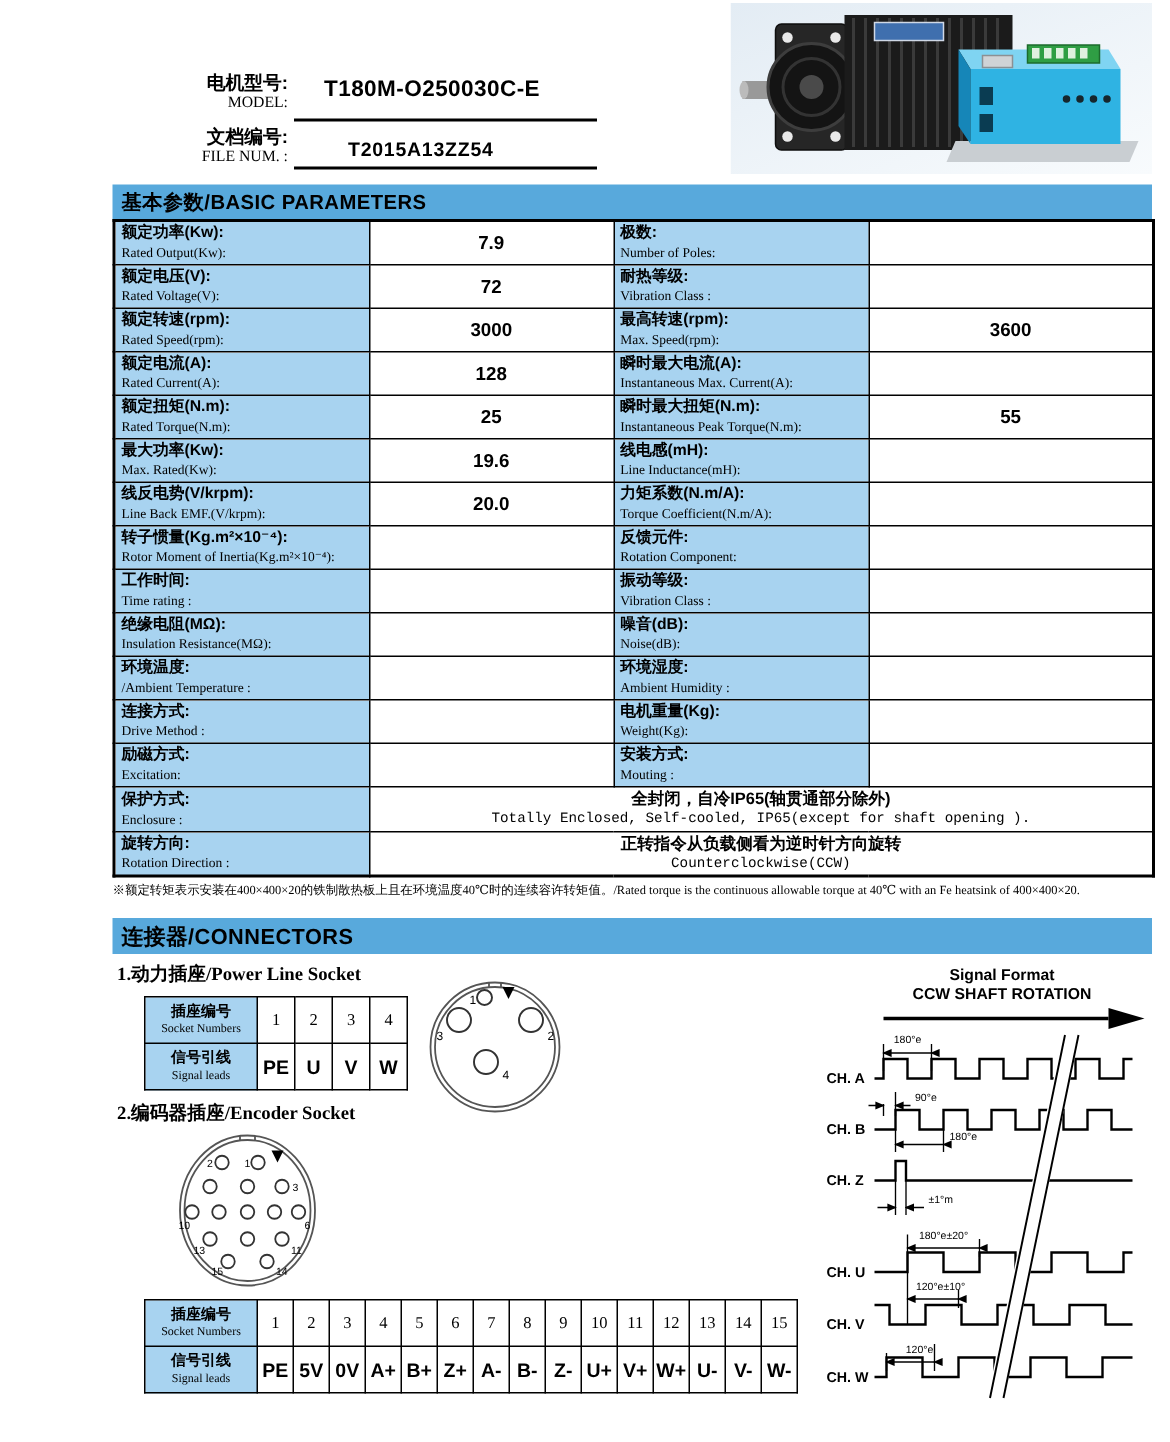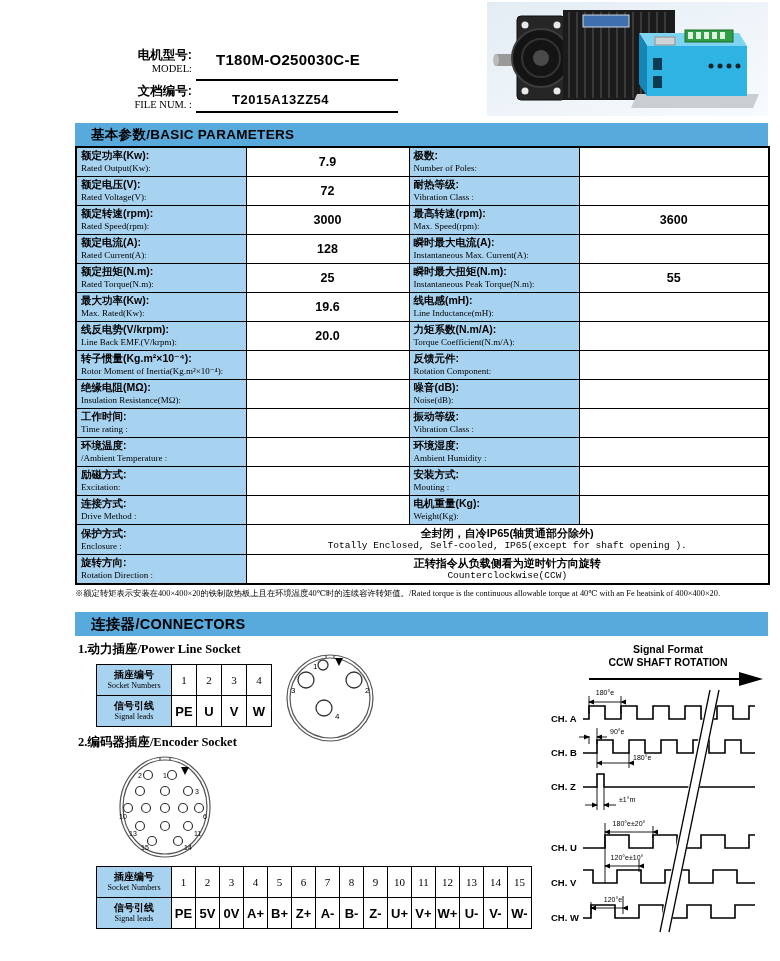--- a/index.html
+++ b/index.html
@@ -7,21 +7,21 @@
         font-family:"Liberation Sans","DejaVu Sans",sans-serif;color:#000;}
   .abs{position:absolute;}
   
   .hlbl-cn{font-weight:bold;font-size:12.5px;text-align:right;width:100px;}
   .hlbl-en{font-family:"Liberation Serif","DejaVu Serif",serif;font-size:10.5px;text-align:right;width:100px;}
   .hval{font-weight:bold;font-size:15px;letter-spacing:.3px;}
   .hval2{font-weight:bold;font-size:13px;letter-spacing:.5px;}
   .uline{border-top:2px solid #000;height:0;}
   
   .bar{left:75px;width:693px;background:#58a9dc;font-weight:bold;font-size:13.5px;
-       padding:3px 0 0 16px;box-sizing:border-box;letter-spacing:.3px;}
+       padding:3px 0 0 6px;box-sizing:border-box;letter-spacing:.3px;}
   
   table{border-collapse:collapse;table-layout:fixed;}
   .ptable{left:75px;top:146px;width:693px;}
   .ptable td{border:1px solid #000;padding:0 4px;vertical-align:middle;overflow:hidden;}
   .ptable{border:2px solid #000;}
   .ptable tr{height:29px;}
   .ptable tr.tall{height:30px;}
   td.lbl{background:#a8d3f0;}
   .cn{font-weight:bold;font-size:10.5px;line-height:13px;white-space:nowrap;}
   .en{font-family:"Liberation Serif","DejaVu Serif",serif;font-size:9px;line-height:12px;white-space:nowrap;}
@@ -228,79 +228,79 @@
           <td class="val"></td>
           <td class="lbl">
             <div class="cn">反馈元件:</div>
             <div class="en">Rotation Component:</div>
           </td>
           <td class="val"></td>
         </tr>
 
         <tr>
           <td class="lbl">
+            <div class="cn">工作时间:</div>
+            <div class="en">Time rating :</div>
+          </td>
+          <td class="val"></td>
+          <td class="lbl">
+            <div class="cn">振动等级:</div>
+            <div class="en">Vibration Class :</div>
+          </td>
+          <td class="val"></td>
+        </tr>
+
+        <tr>
+          <td class="lbl">
             <div class="cn">绝缘电阻(MΩ):</div>
             <div class="en">Insulation Resistance(MΩ):</div>
           </td>
           <td class="val"></td>
           <td class="lbl">
             <div class="cn">噪音(dB):</div>
             <div class="en">Noise(dB):</div>
           </td>
           <td class="val"></td>
         </tr>
 
         <tr>
           <td class="lbl">
-            <div class="cn">工作时间:</div>
-            <div class="en">Time rating :</div>
-          </td>
-          <td class="val"></td>
-          <td class="lbl">
-            <div class="cn">振动等级:</div>
-            <div class="en">Vibration Class :</div>
-          </td>
-          <td class="val"></td>
-        </tr>
-
-        <tr>
-          <td class="lbl">
             <div class="cn">环境温度:</div>
             <div class="en">/Ambient Temperature :</div>
           </td>
           <td class="val"></td>
           <td class="lbl">
             <div class="cn">环境湿度:</div>
             <div class="en">Ambient Humidity :</div>
           </td>
           <td class="val"></td>
         </tr>
 
         <tr>
           <td class="lbl">
+            <div class="cn">连接方式:</div>
+            <div class="en">Drive Method :</div>
+          </td>
+          <td class="val"></td>
+          <td class="lbl">
+            <div class="cn">电机重量(Kg):</div>
+            <div class="en">Weight(Kg):</div>
+          </td>
+          <td class="val"></td>
+        </tr>
+
+        <tr>
+          <td class="lbl">
             <div class="cn">励磁方式:</div>
             <div class="en">Excitation:</div>
           </td>
           <td class="val"></td>
           <td class="lbl">
             <div class="cn">安装方式:</div>
             <div class="en">Mouting :</div>
-          </td>
-          <td class="val"></td>
-        </tr>
-
-        <tr>
-          <td class="lbl">
-            <div class="cn">连接方式:</div>
-            <div class="en">Drive Method :</div>
-          </td>
-          <td class="val"></td>
-          <td class="lbl">
-            <div class="cn">电机重量(Kg):</div>
-            <div class="en">Weight(Kg):</div>
           </td>
           <td class="val"></td>
         </tr>
 
       <tr class="tall">
         <td class="lbl">
           <div class="cn">保护方式:</div>
           <div class="en">Enclosure :</div>
         </td>
         <td class="merged" colspan="3">

